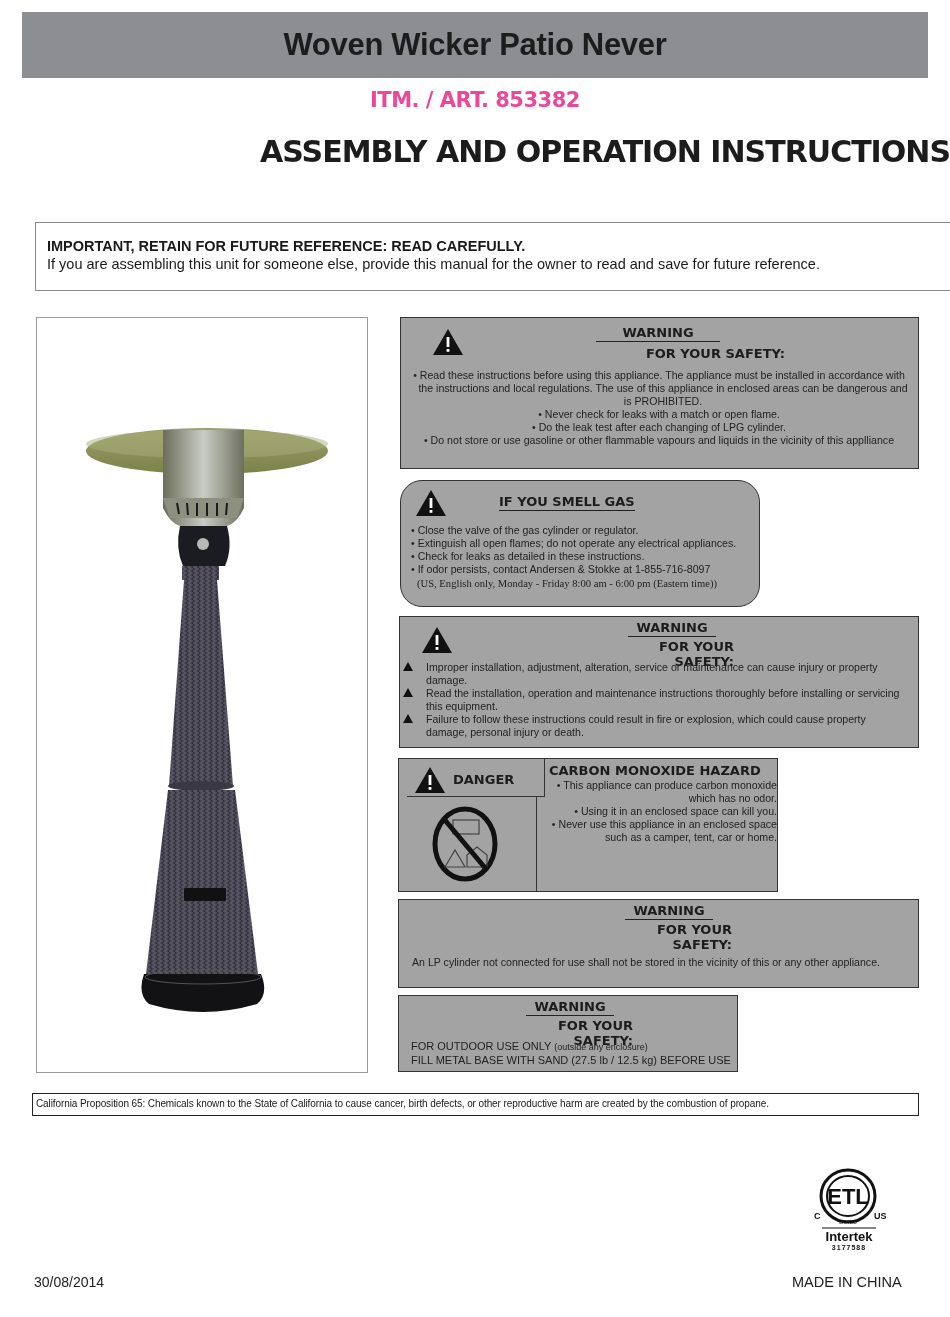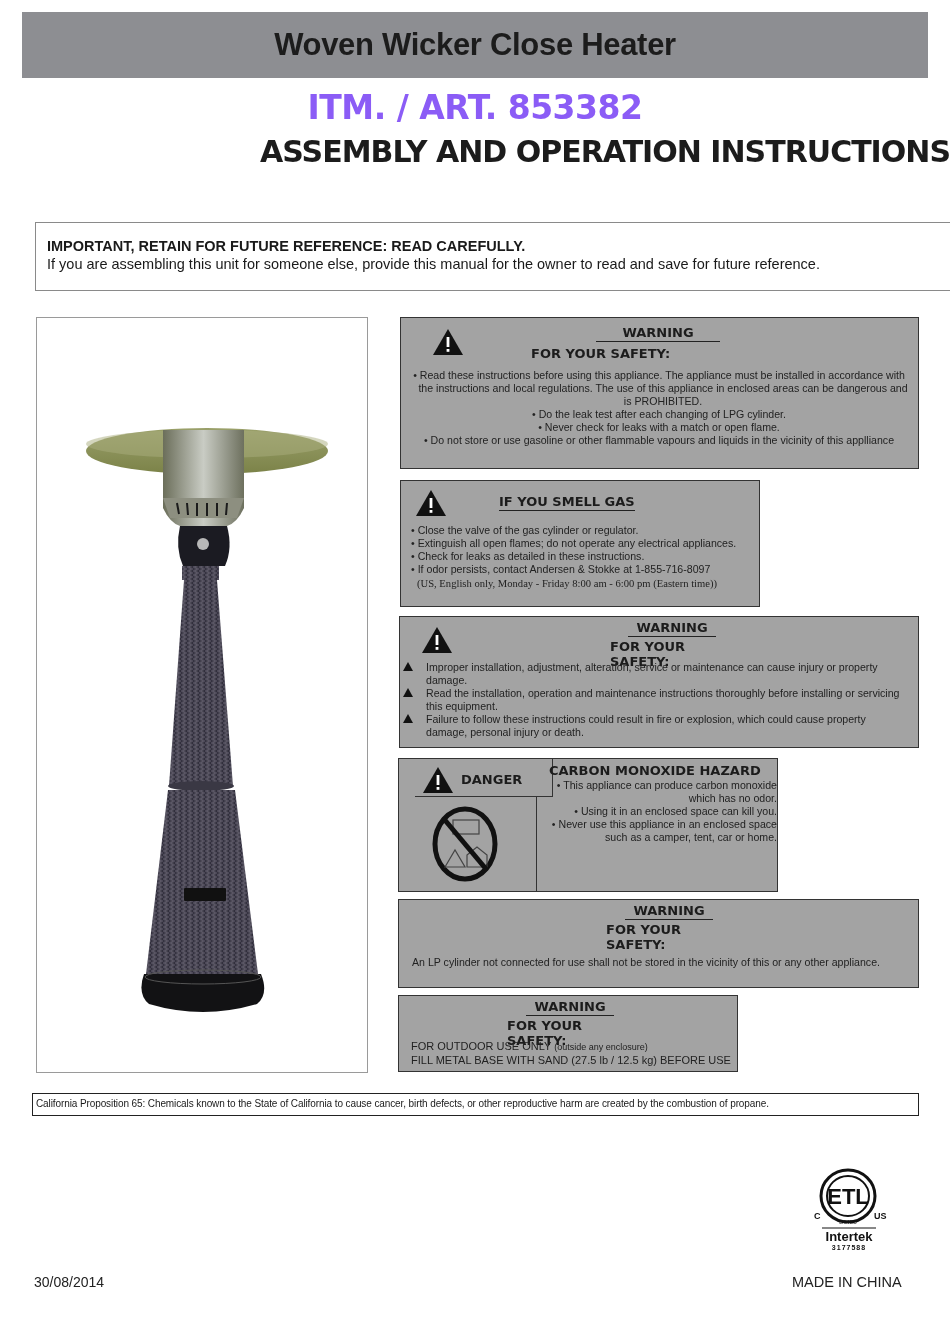--- a/index.html
+++ b/index.html
@@ -5,63 +5,63 @@
   * { box-sizing: border-box; margin: 0; padding: 0; }
   html, body { width: 950px; height: 1317px; background: #ffffff; overflow: hidden; }
   body { position: relative; font-family: "Liberation Sans", sans-serif; color: #1a1a1a; }
 
   .abs { position: absolute; }
 
   
   .title-bar { left: 22px; top: 12px; width: 906px; height: 66px; background: #8d8e92; display: flex; align-items: center; justify-content: center; }
   .title-bar h1 { font-family: "Liberation Sans", sans-serif; font-weight: bold; font-size: 31px; color: #1c1c1c; letter-spacing: -0.3px; }
 
-  .item-no { left: 0; top: 88px; width: 950px; text-align: center; font-family: "DejaVu Sans", sans-serif; font-weight: bold; font-size: 33px; color: #8b5cf6; letter-spacing: -0.5px; }
+  .item-no { left: 0; top: 88px; width: 950px; text-align: center; font-family: "DejaVu Sans", sans-serif; font-weight: bold; font-size: 21px; color: #ec4899; letter-spacing: -0.5px; }
   .doc-title { left: 0; top: 134px; width: 950px; text-align: right; font-family: "DejaVu Sans", sans-serif; font-weight: bold; font-size: 30px; color: #1c1c1c; letter-spacing: -1px; }
 
   
   .important { left: 35px; top: 222px; width: 944px; height: 69px; border: 1px solid #8a8a8a; padding: 14px 11px; }
   .important .strong { font-weight: bold; font-size: 14.5px; line-height: 18px; }
   .important .normal { font-size: 14.5px; line-height: 18px; }
 
   
   .image-frame { left: 36px; top: 317px; width: 332px; height: 756px; border: 1px solid #9a9a9a; background: #fff; }
 
   
   .box { border: 1.5px solid #333; background: #a3a3a3; }
   .box-head { font-family: "DejaVu Sans", sans-serif; font-weight: bold; font-size: 13px; text-align: center; color: #1c1c1c; }
   .box-head .u { display: inline-block; border-bottom: 1.5px solid #222; padding: 0 26px 1px; }
-  .box-sub { font-family: "DejaVu Sans", sans-serif; font-weight: bold; font-size: 13px; text-align: left; margin-top: 4px; color: #1c1c1c; }
+  .box-sub { font-family: "DejaVu Sans", sans-serif; font-weight: bold; font-size: 13px; text-align: right; margin-top: 4px; color: #1c1c1c; }
   .box-body { font-size: 10.6px; line-height: 13.1px; color: #222; }
   .bul { padding-left: 8px; text-indent: -8px; }
   .bul::before { content: "• "; }
   .tri-list li { list-style: none; position: relative; padding-left: 26px; }
   .tri-list li .tri { position: absolute; left: 3px; top: 1px; }
 
   .warn-tri { display: inline-block; }
 
   .w1 { left: 400px; top: 317px; width: 519px; height: 152px; }
-  .w2 { left: 400px; top: 480px; width: 360px; height: 127px; }
+  .w2 { left: 400px; top: 480px; width: 360px; height: 127px; border-radius: 22px; }
   .w3 { left: 399px; top: 616px; width: 520px; height: 132px; }
   .w4 { left: 398px; top: 758px; width: 380px; height: 134px; }
   .w5 { left: 398px; top: 899px; width: 521px; height: 89px; }
   .w6 { left: 398px; top: 995px; width: 340px; height: 77px; }
 
   .prop65 { left: 32px; top: 1093px; width: 887px; height: 23px; border: 1px solid #222; font-size: 10px; padding: 4px 3px; letter-spacing: -0.1px; }
 
   .date { left: 34px; top: 1274px; font-size: 14px; color: #222; }
   .made { left: 792px; top: 1274px; font-size: 14.5px; color: #222; }
 
   .etl { left: 808px; top: 1168px; width: 100px; height: 90px; }
 </style>
 </head>
 <body>
 
 <div class="abs title-bar">
-  <h1>Woven Wicker Close Heater</h1>
+  <h1>Woven Wicker Patio Never</h1>
 </div>
 <div class="abs item-no">ITM. / ART. 853382</div>
 <div class="abs doc-title">ASSEMBLY AND OPERATION INSTRUCTIONS</div>
 
 <div class="abs important">
   <div class="strong">IMPORTANT, RETAIN FOR FUTURE REFERENCE: READ CAREFULLY.</div>
   <div class="normal">If you are assembling this unit for someone else, provide this manual for the owner to read and save for future reference.</div>
 </div>
 
 <div class="abs image-frame">
@@ -123,22 +123,22 @@
     <polygon points="16,1 31,27 1,27" fill="#111"></polygon>
     <rect x="14.6" y="9" width="2.8" height="10" fill="#fff"></rect>
       <rect x="14.6" y="21" width="2.8" height="2.8" fill="#fff"></rect>
   </svg>
   <div style="position:absolute;left:130px;top:7px;width:254px;">
     <div class="box-head"><span class="u">WARNING</span></div>
     <div class="box-sub">FOR YOUR SAFETY:</div>
   </div>
   <div class="box-body" style="position:absolute;left:8px;top:51px;width:500px;text-align:center;">
     <div class="bul">Read these instructions before using this appliance. The appliance must be installed in accordance with the instructions and local regulations. The use of this appliance in enclosed areas can be dangerous and is PROHIBITED.</div>
+    <div class="bul">Never check for leaks with a match or open flame.</div>
     <div class="bul">Do the leak test after each changing of LPG cylinder.</div>
-    <div class="bul">Never check for leaks with a match or open flame.</div>
     <div class="bul">Do not store or use gasoline or other flammable vapours and liquids in the vicinity of this applliance</div>
   </div>
 </div>
 
 <div class="abs box w2">
   <svg class="abs warn-tri" style="left:14px;top:8px" width="32" height="28" viewBox="0 0 32 28">
     <polygon points="16,1 31,27 1,27" fill="#111"></polygon>
     <rect x="14.6" y="9" width="2.8" height="10" fill="#fff"></rect>
       <rect x="14.6" y="21" width="2.8" height="2.8" fill="#fff"></rect>
   </svg>
@@ -171,21 +171,21 @@
     <li><svg class="tri" width="10" height="9" viewBox="0 0 10 9">
           <polygon points="5,0 10,9 0,9" fill="#111"></polygon>
         </svg><span>Read the installation, operation and maintenance instructions thoroughly before installing or servicing this equipment.</span></li>
     <li><svg class="tri" width="10" height="9" viewBox="0 0 10 9">
           <polygon points="5,0 10,9 0,9" fill="#111"></polygon>
         </svg><span>Failure to follow these instructions could result in fire or explosion, which could cause property damage, personal injury or death.</span></li>
   </ul>
 </div>
 
 <div class="abs box w4">
-  <div style="position:absolute;left:16px;top:0;width:138px;height:38px;border-bottom:1.5px solid #333;border-right:1.5px solid #333;">
+  <div style="position:absolute;left:8px;top:0;width:138px;height:38px;border-bottom:1.5px solid #333;border-right:1.5px solid #333;">
     <svg class="abs" style="left:7px;top:7px" width="32" height="28" viewBox="0 0 32 28">
       <polygon points="16,1 31,27 1,27" fill="#111"></polygon>
       <rect x="14.6" y="9" width="2.8" height="10" fill="#fff"></rect>
         <rect x="14.6" y="21" width="2.8" height="2.8" fill="#fff"></rect>
     </svg>
     <span class="box-head" style="position:absolute;left:46px;top:13px;">DANGER</span>
   </div>
   <div style="position:absolute;left:0;top:38px;width:138px;height:94px;border-right:1.5px solid #333;">
     <svg class="abs" style="left:32px;top:8px" width="68" height="78" viewBox="0 0 68 78">
       <ellipse cx="34" cy="39" rx="30" ry="35" fill="none" stroke="#111" stroke-width="5"></ellipse>

